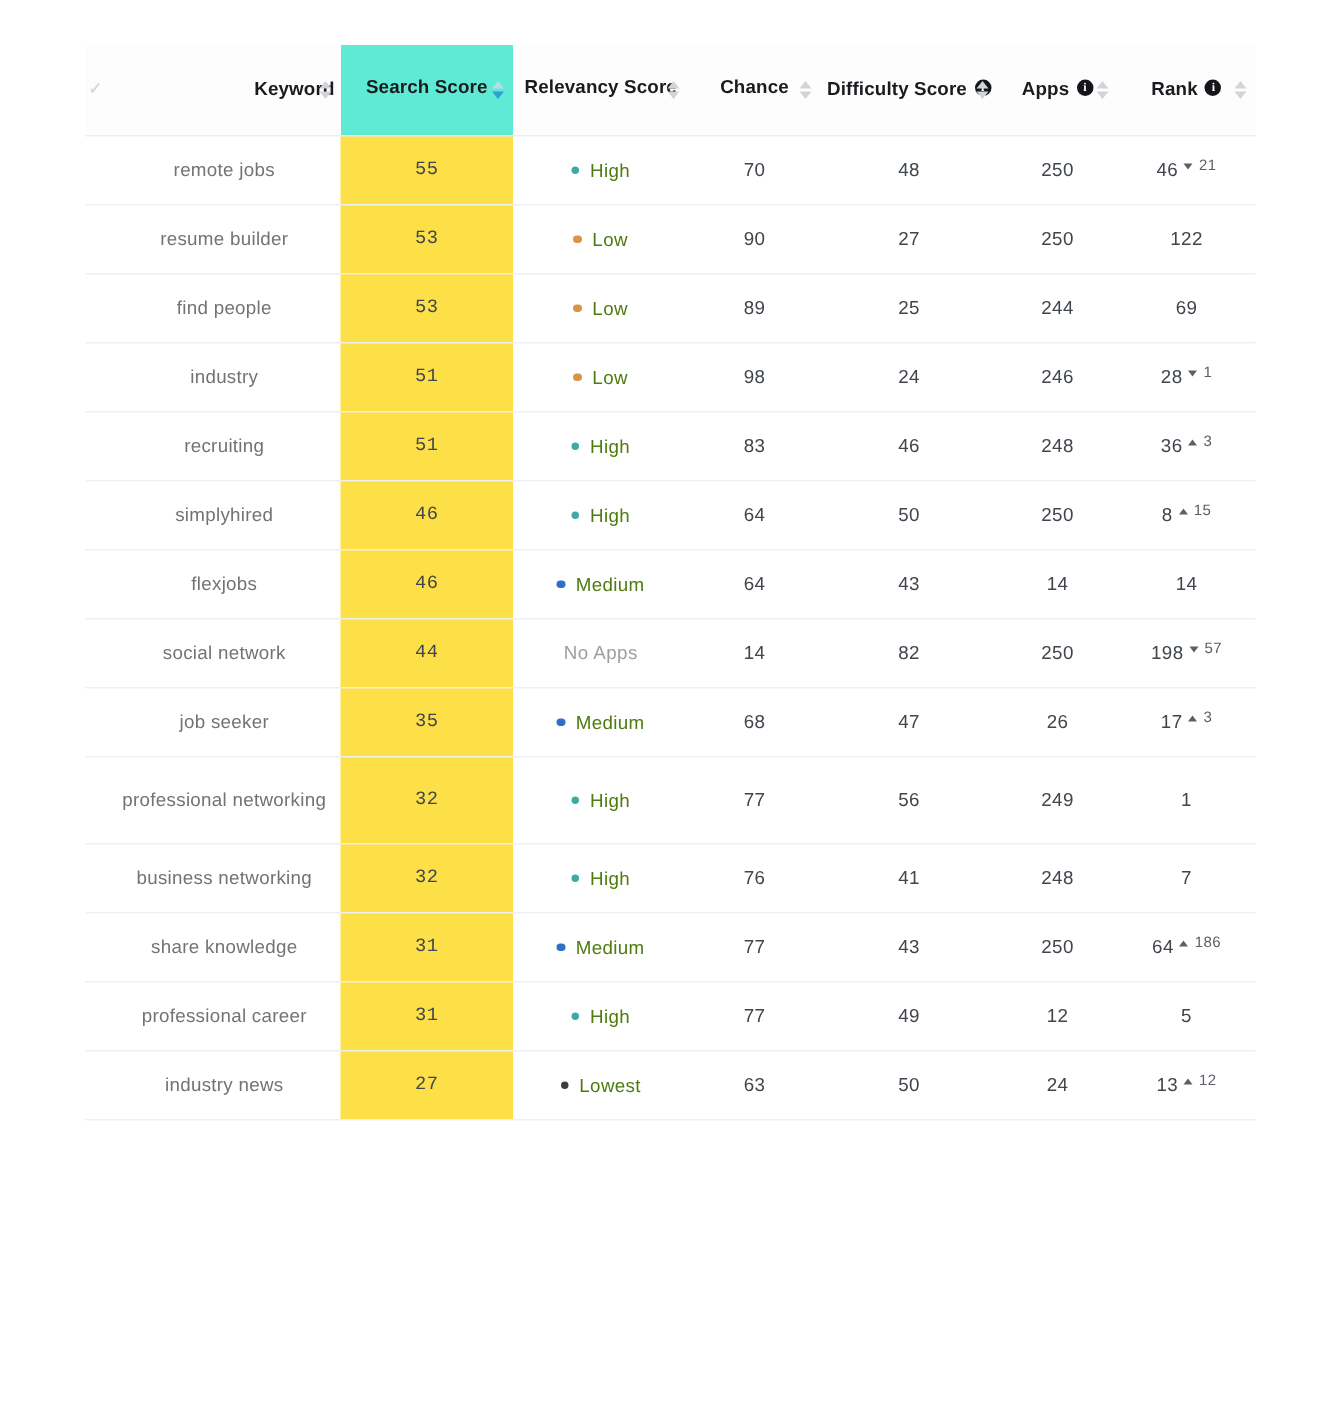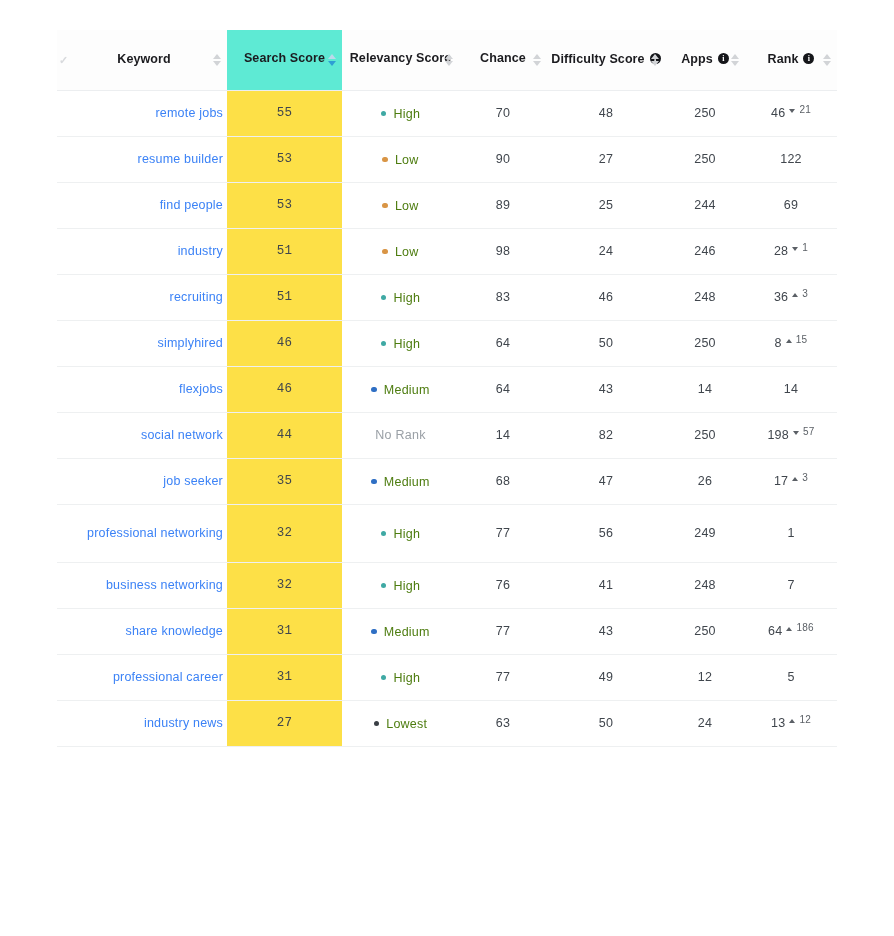--- a/index.html
+++ b/index.html
@@ -47,21 +47,21 @@
     height: 60px;
   }
   thead th.sorted-col { background: #5eead4; }
   .th-inner {
     display: flex;
     align-items: center;
     justify-content: center;
     gap: 5px;
     white-space: nowrap;
   }
-  .th-inner.left { justify-content: center; padding-left: 4px; }
+  .th-inner.left { justify-content: flex-end; padding-left: 4px; }
   .th-label { display: inline-block; }
   .th-label.wrap { white-space: normal; text-align: center; line-height: 1.5; }
 
   
   .info-badge {
     display: inline-flex;
     align-items: center;
     justify-content: center;
     width: 11px; height: 11px;
     border-radius: 50%;
@@ -119,23 +119,23 @@
     border-bottom: 1px solid #eef0f1;
     padding: 0 4px;
     height: 46px;
     text-align: center;
     vertical-align: middle;
     letter-spacing: 0.25px;
     background: #ffffff;
   }
   tbody td.sorted-col { background: #fde047; font-family: Liberation Mono, monospace; }
   tbody td.kw-cell {
-    text-align: right;
+    text-align: center;
     padding-left: 19px;
-    color: #3b82f6;
+    color: #737373;
     letter-spacing: 0.2px;
     line-height: 1.45;
   }
   tbody tr.tall td { height: 58px; }
 
   
   .rel {
     display: inline-flex;
     align-items: center;
     gap: 7px;
@@ -372,21 +372,21 @@
             <td>64</td>
             <td>43</td>
             <td>14</td>
             <td><span class="rank">
                 <span class="rank-main">14</span>
               </span></td>
           </tr>
           <tr>
             <td class="kw-cell">social network</td>
             <td class="sorted-col">44</td>
-            <td><span class="nodata">No Rank</span></td>
+            <td><span class="nodata">No Apps</span></td>
             <td>14</td>
             <td>82</td>
             <td>250</td>
             <td><span class="rank">
                 <span class="rank-main">198</span>
                 <span class="tri down"></span>
                 <span class="rank-delta">57</span>
               </span></td>
           </tr>
           <tr>

